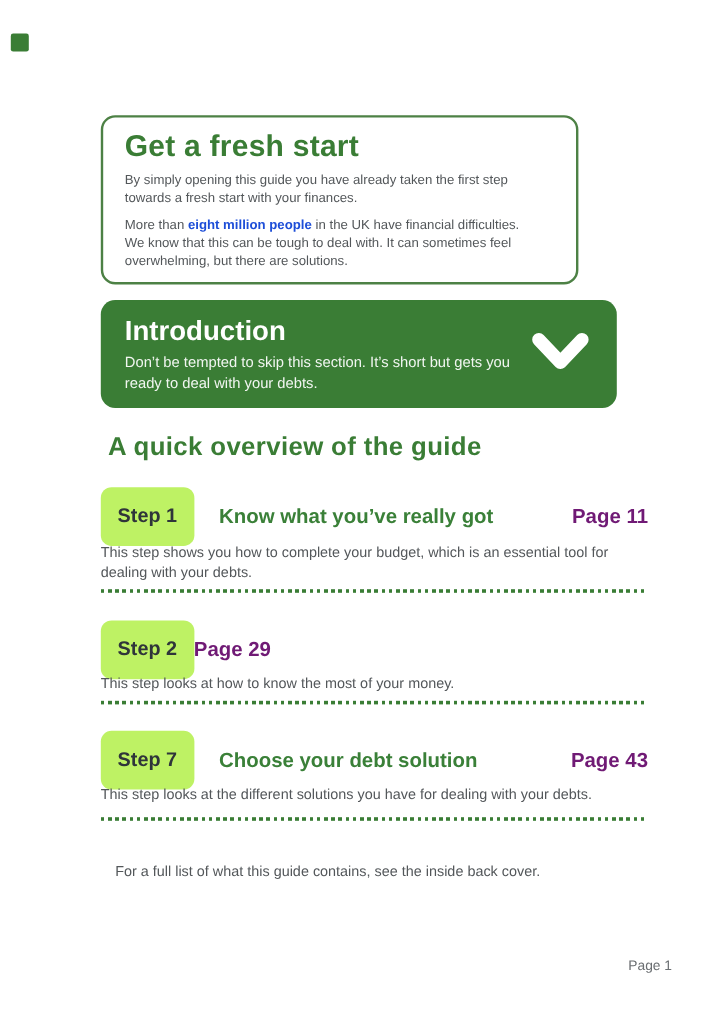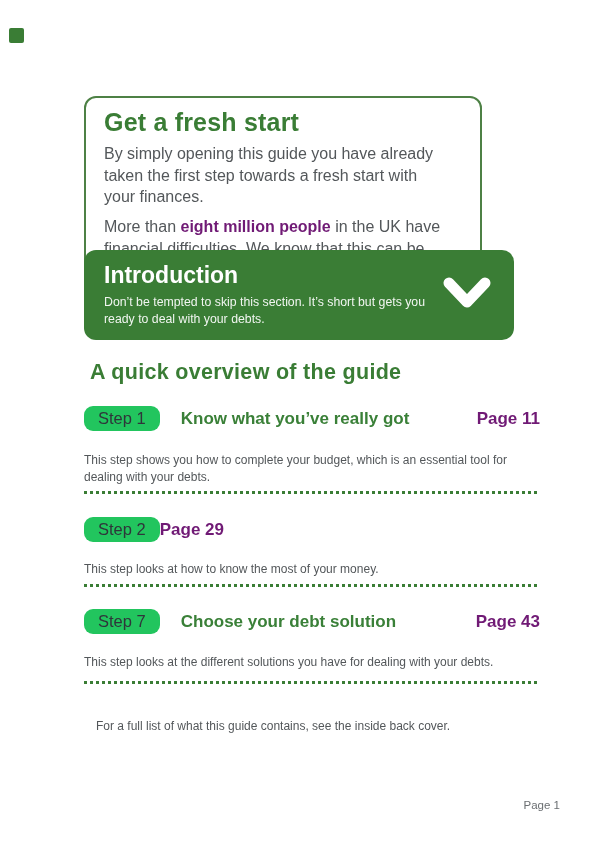--- a/index.html
+++ b/index.html
@@ -18,24 +18,24 @@
   .fresh-box{
     position:absolute;left:84px;top:96px;width:398px;box-sizing:border-box;
     border:2px solid #4d8145;border-radius:12px;
     padding:10px 35px 9px 18px;background:#ffffff;
   }
   .fresh-box h1{
     margin:0 0 6px 0;font-size:25px;line-height:1.15;font-weight:bold;
     color:#3a7d35;letter-spacing:.2px;
   }
   .fresh-box p{
-    margin:0 0 8px 0;font-size:16px;line-height:1.36;color:#53575a;
+    margin:0 0 8px 0;font-size:11px;line-height:1.36;color:#53575a;
   }
   .fresh-box p:last-child{margin-bottom:0;}
-  .fresh-box b{color:#701a75;}
+  .fresh-box b{color:#1d4ed8;}
   
   .intro-banner{
     position:absolute;left:84px;top:250px;width:430px;height:90px;
     box-sizing:border-box;background:#3a7d35;border-radius:12px;
     padding:12px 20px;color:#fff;
   }
   .intro-banner h2{
     margin:0 0 6px 0;font-size:23px;line-height:1.15;font-weight:bold;color:#ffffff;
   }
   .intro-banner p{
@@ -49,22 +49,22 @@
   .overview-heading{
     position:absolute;left:90px;top:360px;margin:0;
     font-size:21.5px;font-weight:bold;color:#3a7d35;letter-spacing:.3px;
   }
   
   .step-row{
     position:absolute;left:84px;width:456px;
     display:flex;align-items:center;
   }
   .step-badge{
-    background:#22c55e;border-radius:9px;padding:3px 14px;
-    font-size:16.5px;font-weight:normal;color:#2f353a;white-space:nowrap;
+    background:#bef264;border-radius:9px;padding:15px 14px;
+    font-size:16.5px;font-weight:bold;color:#2f353a;white-space:nowrap;
   }
   .step-title{
     margin-left:21px;font-size:17px;font-weight:bold;color:#3a8038;
     flex:1;white-space:nowrap;
   }
   .step-page{
     font-size:17px;font-weight:bold;color:#701a75;white-space:nowrap;
   }
   .step-desc{
     position:absolute;left:84px;width:460px;margin:0;

